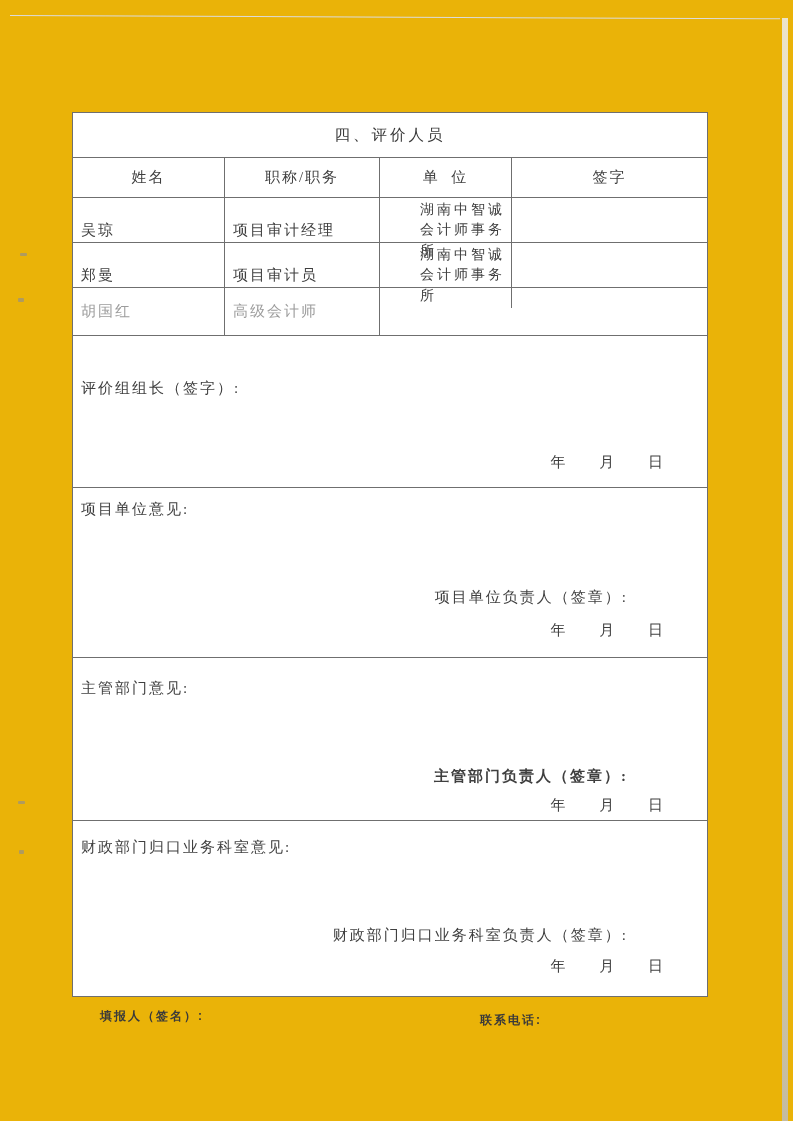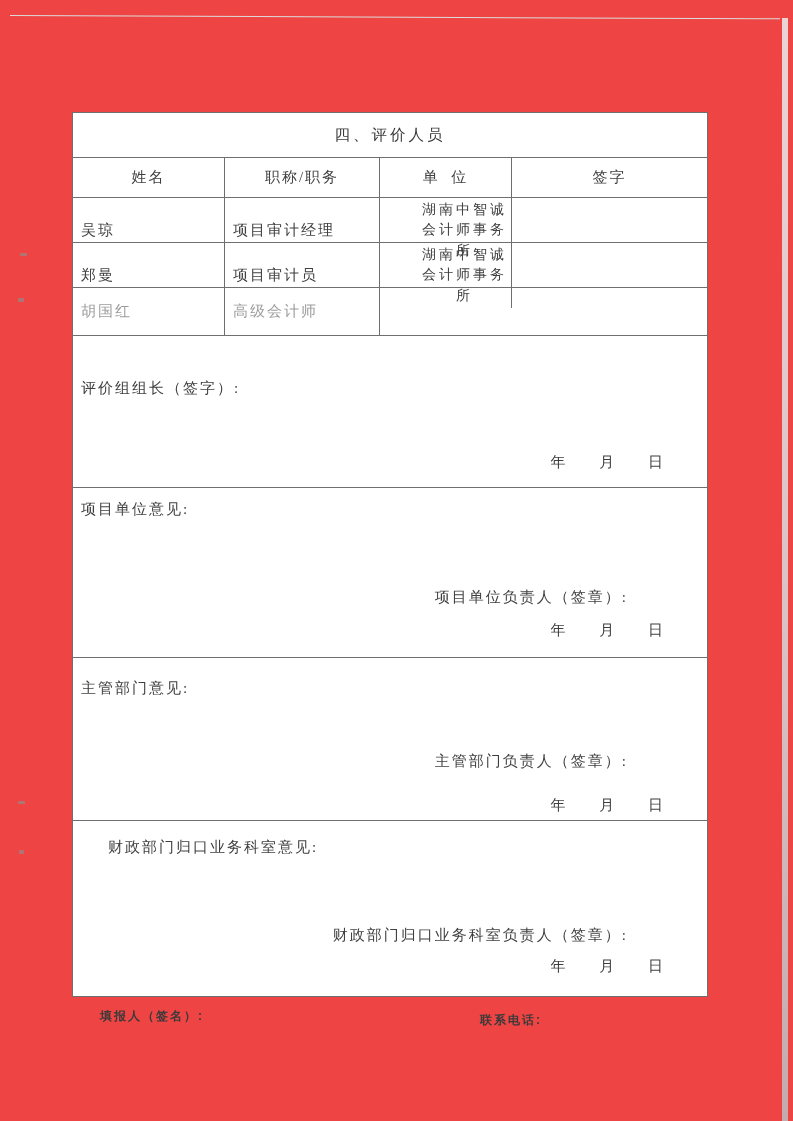--- a/index.html
+++ b/index.html
@@ -4,21 +4,21 @@
 <style>
   * { margin: 0; padding: 0; box-sizing: border-box; }
   html, body { background: #ffffff; }
   body {
     width: 793px; height: 1121px;
     font-family: "Liberation Serif", "DejaVu Serif", serif;
     color: #3f3f3f;
     position: relative;
     overflow: hidden;
   }
-  .page { position: absolute; inset: 0; background: #ef4444; text-align: center; }
+  .page { position: absolute; inset: 0; background: #eab308; }
 
   
   .scan-top-edge {
     position: absolute; left: 10px; top: 15px; width: 770px; height: 1px;
     background: #dcdcdc; transform: rotate(0.25deg); transform-origin: left center;
   }
   .scan-right-band {
     position: absolute; right: 5px; top: 18px; bottom: 0; width: 6px;
     background: linear-gradient(to bottom, #ececec 0%, #d8d8d8 55%, #bdbdbd 100%);
     opacity: .85;
@@ -68,24 +68,24 @@
   .sec-leader   .sec-label { top: 43px; }
   .sec-leader   .date-line { top: 117px; }
 
   .sec-unit     { height: 170px; }
   .sec-unit     .sec-label { top: 12px; }
   .sec-unit     .signer    { top: 100px; }
   .sec-unit     .date-line { top: 133px; }
 
   .sec-dept     { height: 163px; }
   .sec-dept     .sec-label { top: 21px; }
-  .sec-dept     .signer    { top: 94px; }
+  .sec-dept     .signer    { top: 109px; font-weight: bold; }
   .sec-dept     .date-line { top: 138px; }
 
-  .sec-finance  { height: 175px; margin-left: 27px; }
+  .sec-finance  { height: 175px; }
   .sec-finance  .sec-label { top: 17px; }
   .sec-finance  .signer    { top: 105px; }
   .sec-finance  .date-line { top: 136px; }
 
   
   .footer-label {
     position: absolute;
     font-family: "Liberation Sans", "DejaVu Sans", sans-serif;
     font-weight: 700; font-size: 12px; color: #3a3a3a; letter-spacing: 2px;
   }

